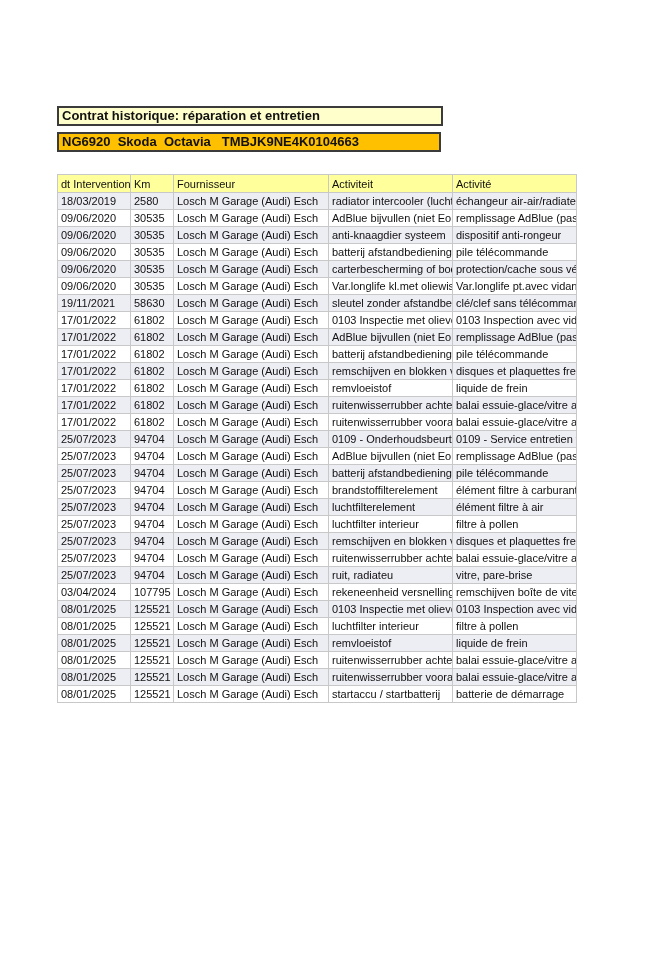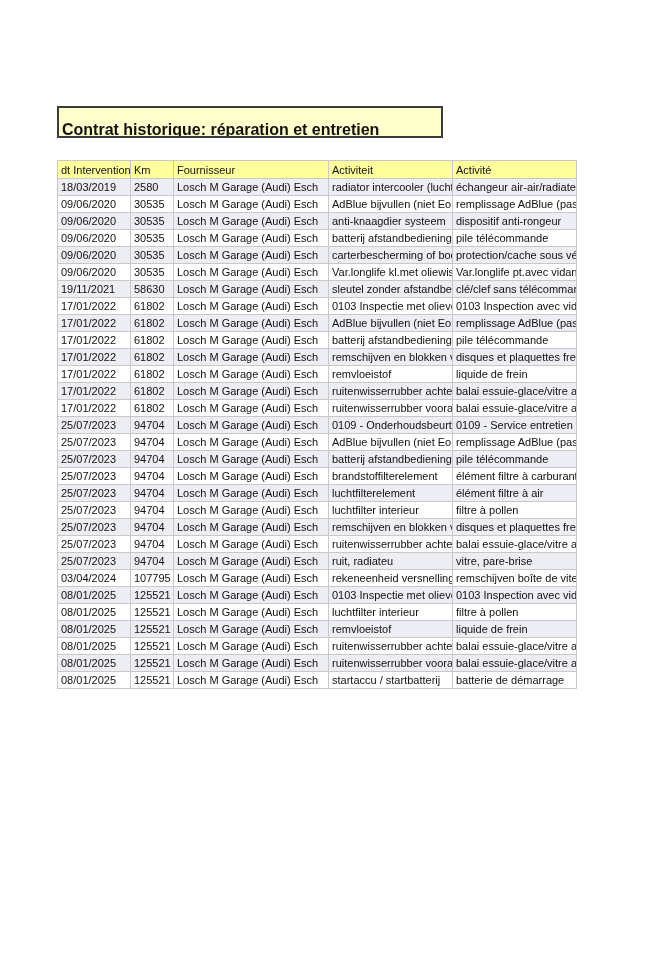--- a/index.html
+++ b/index.html
@@ -18,23 +18,23 @@
     background: #ffffff;
     font-family: "Liberation Sans", sans-serif;
     color: var(--text);
     position: relative;
     overflow: hidden;
   }
   .sheet { position: absolute; left: 57px; top: 106px; width: 560px; }
   .banner {
     border: 2px solid var(--banner-border);
     font-weight: bold;
-    font-size: 16px;
+    font-size: 13px;
     line-height: 16px;
-    padding: 14px 3px;
+    padding: 0 3px;
     white-space: pre;
     overflow: hidden;
     height: 20px;
   }
   .banner.title { width: 386px; background: var(--title-banner-bg); margin-bottom: 6px; }
   .banner.vehicle { width: 384px; background: var(--vehicle-banner-bg); }
   table.history {
     margin-top: 22px;
     border-collapse: collapse;
     table-layout: fixed;
@@ -56,20 +56,21 @@
   table.history tbody tr.odd td { background: var(--row-alt-bg); }
   table.history tbody tr.even td { background: #ffffff; }
 </style>
 </head>
 <body>
 
 <div class="sheet">
 
   <div class="banner title">Contrat historique: réparation et entretien</div>
 
+  <div class="banner vehicle">NG6920  Skoda  Octavia   TMBJK9NE4K0104663</div>
 
   <table class="history">
     <colgroup>
       <col style="width:73px">
       <col style="width:43px">
       <col style="width:155px">
       <col style="width:124px">
       <col style="width:124px">
     </colgroup>
     <thead>

